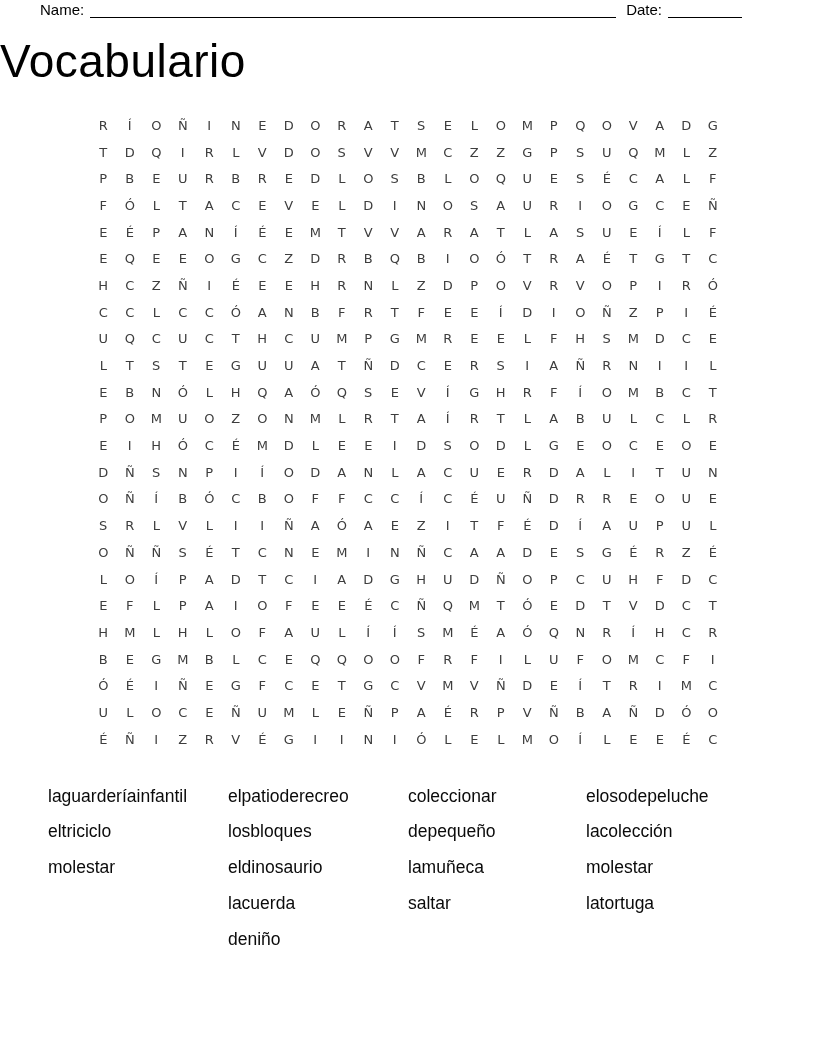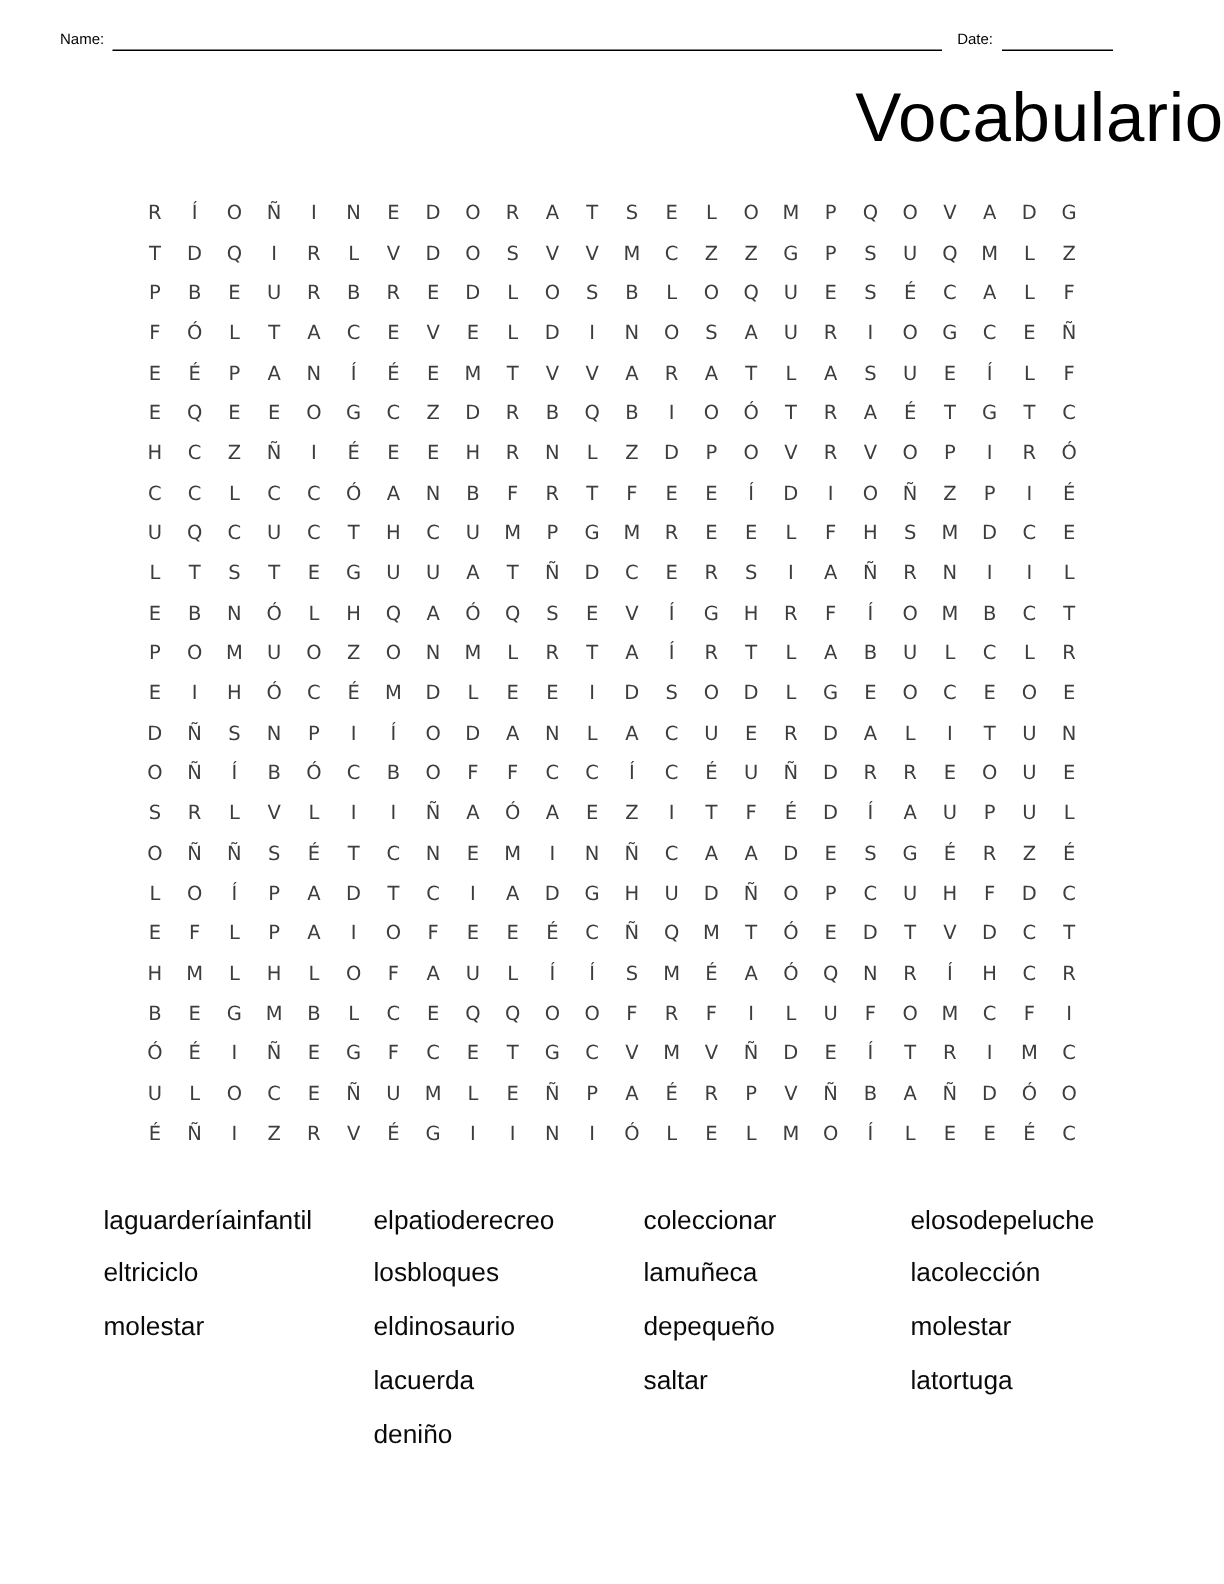--- a/index.html
+++ b/index.html
@@ -7,37 +7,37 @@
   body {
     width: 816px;
     height: 1056px;
     background: #ffffff;
     font-family: "Liberation Sans", "DejaVu Sans", sans-serif;
     color: #000;
     overflow: hidden;
   }
   .topbar {
     display: flex;
-    align-items: center;
-    margin: 18px 74px 0 40px;
-    font-size: 10px;
+    align-items: flex-end;
+    margin: 1px 74px 0 40px;
+    font-size: 15px;
     line-height: 17px;
   }
   .label { white-space: nowrap; }
   .fill-line {
     border-bottom: 1.4px solid #000;
     height: 15px;
   }
   .name-line { flex: 1 1 auto; margin: 0 10px 0 6px; }
   .date-line { flex: 0 0 74px; margin-left: 6px; }
   .title {
-    text-align: right;
+    text-align: left;
     font-size: 46px;
     font-weight: 400;
-    margin: 16px 0 0 0;
+    margin: 16px 16px 0 0;
     letter-spacing: 0.5px;
     color: #000;
   }
   .grid {
     display: grid;
     grid-template-columns: repeat(24, 26.5px);
     grid-auto-rows: 26.7px;
     width: 636px;
     margin: 24px auto 0 auto;
   }
@@ -46,21 +46,20 @@
     align-items: center;
     justify-content: center;
     font-size: 13px;
     font-family: "DejaVu Sans", sans-serif;
   }
   .words {
     display: grid;
     grid-template-columns: 180px 180px 178px auto;
     padding-left: 48px;
     margin-top: 26px;
-    margin-left: 21px;
   }
   .word-col { display: block; }
   .word {
     font-size: 17.5px;
     line-height: 35.8px;
     color: #0a0a0a;
     white-space: nowrap;
   }
 </style>
 </head>
@@ -664,22 +663,22 @@
       </div>
       <div class="word-col">
         <div class="word">elpatioderecreo</div>
         <div class="word">losbloques</div>
         <div class="word">eldinosaurio</div>
         <div class="word">lacuerda</div>
         <div class="word">deniño</div>
       </div>
       <div class="word-col">
         <div class="word">coleccionar</div>
+        <div class="word">depequeño</div>
         <div class="word">lamuñeca</div>
-        <div class="word">depequeño</div>
         <div class="word">saltar</div>
       </div>
       <div class="word-col">
         <div class="word">elosodepeluche</div>
         <div class="word">lacolección</div>
         <div class="word">molestar</div>
         <div class="word">latortuga</div>
       </div>
     </div>
 

